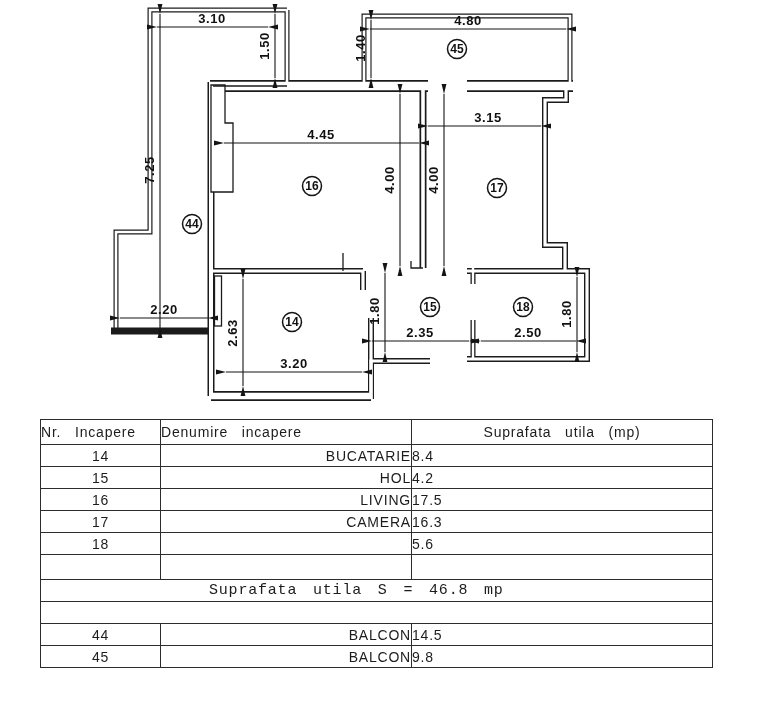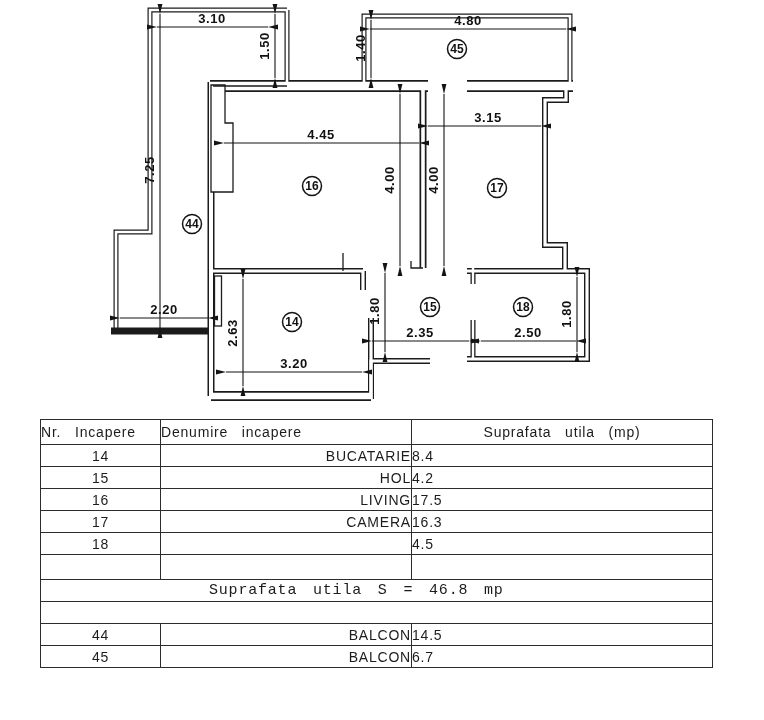--- a/index.html
+++ b/index.html
@@ -201,40 +201,40 @@
           <td class="c-area">17.5</td>
         </tr>
         <tr class="rr">
           <td class="c-nr">17</td>
           <td class="c-name">CAMERA</td>
           <td class="c-area">16.3</td>
         </tr>
         <tr class="rr">
           <td class="c-nr">18</td>
           <td class="c-name"></td>
-          <td class="c-area">4.5</td>
+          <td class="c-area">5.6</td>
         </tr>
         <tr class="re">
           <td></td>
           <td></td>
           <td></td>
         </tr>
         <tr class="rm">
           <td colspan="3">Suprafata utila S = 46.8 mp</td>
         </tr>
         <tr class="rme">
           <td colspan="3"></td>
         </tr>
         <tr class="rr">
           <td class="c-nr">44</td>
           <td class="c-name">BALCON</td>
           <td class="c-area">14.5</td>
         </tr>
         <tr class="rr">
           <td class="c-nr">45</td>
           <td class="c-name">BALCON</td>
-          <td class="c-area">6.7</td>
+          <td class="c-area">9.8</td>
         </tr>
       </tbody>
     </table>
   </div>
 
 </div>
 
 </body></html>

